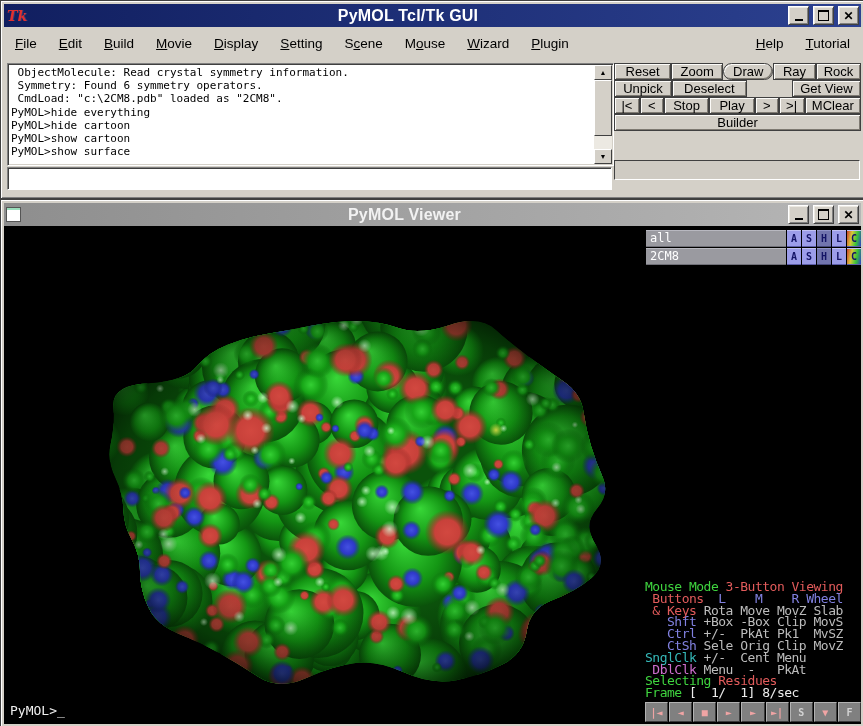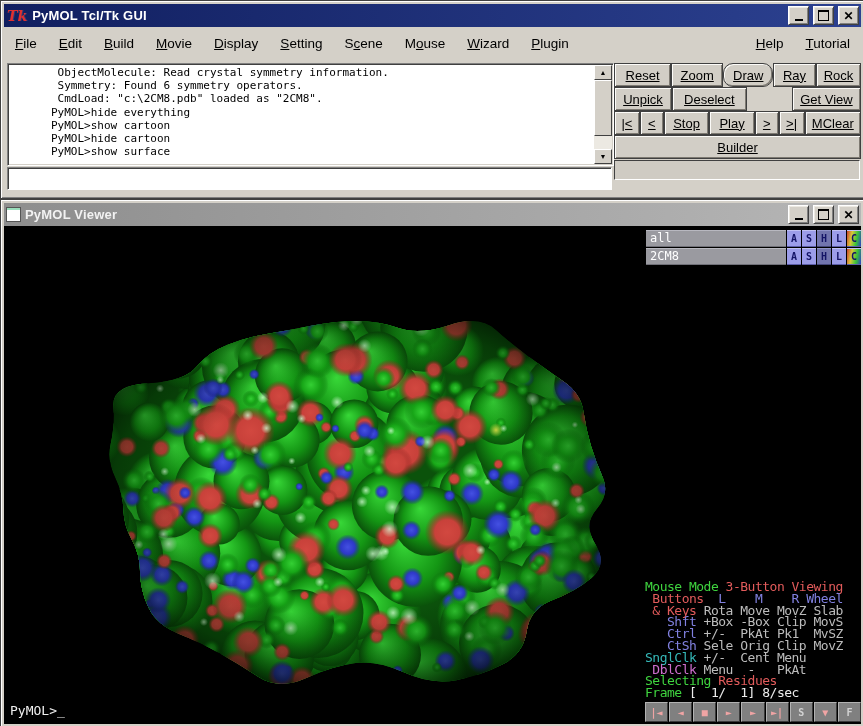--- a/index.html
+++ b/index.html
@@ -3,58 +3,58 @@
 <meta charset="utf-8">
 <style>
   html,body{margin:0;padding:0;background:#111;}
   #screen{position:relative;width:863px;height:726px;background:#000;overflow:hidden;
           font-family:"Liberation Sans",sans-serif;}
   
   .win{position:absolute;background:#d4d0c8;border:1px solid #404040;
        box-shadow:inset 1px 1px 0 #fff, inset -1px -1px 0 #808080;}
   .titlebar{position:absolute;left:3px;right:3px;top:3px;height:23px;display:flex;
             align-items:center;padding:0 2px;gap:4px;}
-  .titlebar .title{flex:1;font-weight:bold;font-size:13px;letter-spacing:.2px;
-            white-space:nowrap;overflow:hidden;}
+  .titlebar .title{flex:1;font-weight:bold;font-size:16px;letter-spacing:.2px;
+            white-space:nowrap;overflow:hidden;text-align:center;}
   .winbtn{width:19px;height:17px;background:#d4d0c8;border:1px solid;
           border-color:#fff #404040 #404040 #fff;box-shadow:inset 1px 1px 0 #ece9e2,inset -1px -1px 0 #808080;
           display:flex;align-items:center;justify-content:center;flex:0 0 auto;}
   .g-min{width:8px;height:2px;background:#000;margin-top:8px;}
   .g-max{width:9px;height:8px;border:1px solid #000;border-top-width:2px;}
   .g-close{font:bold 12px "Liberation Sans",sans-serif;color:#000;line-height:10px;}
   
   #win1{left:0;top:0;width:863px;height:197px;}
   #win1 .titlebar{background:linear-gradient(90deg,#111f60,#2c4190);color:#fff;}
   .tk-icon{font:bold italic 14px "DejaVu Serif",serif;color:#e03030;background:transparent;
            padding:0 1px;text-shadow:1px 0 0 #fff2;}
   #menubar{position:absolute;left:3px;right:3px;top:26px;height:32px;background:#d4d0c8;
            display:flex;align-items:center;font-size:13.5px;}
   .menu-item{padding:2px 11px;color:#000;white-space:nowrap;}
   .menu-spacer{flex:1;}
   
   #console-box{position:absolute;left:6px;top:62px;width:605px;height:101px;background:#fff;
       border:1px solid;border-color:#808080 #fff #fff #808080;
       box-shadow:inset 1px 1px 0 #404040, inset -1px -1px 0 #d4d0c8;}
   #console-text{position:absolute;left:3px;top:2px;right:22px;bottom:2px;overflow:hidden;
-      font:11px/13.2px "DejaVu Sans Mono",monospace;color:#000;white-space:pre;margin-left:40px;}
+      font:11px/13.2px "DejaVu Sans Mono",monospace;color:#000;white-space:pre;}
   
   #console-sb{position:absolute;top:1px;bottom:1px;right:1px;width:18px;background:#ece9e2;}
   .sb-arrow{position:absolute;left:0;width:18px;height:15px;background:#d4d0c8;border:1px solid;
       border-color:#fff #404040 #404040 #fff;box-sizing:border-box;display:flex;align-items:center;
       justify-content:center;font-size:7px;color:#000;}
   #sb-up{top:0;} #sb-down{bottom:0;}
   #sb-thumb{position:absolute;left:0;top:15px;height:56px;width:18px;background:#d4d0c8;
       border:1px solid;border-color:#fff #404040 #404040 #fff;box-sizing:border-box;}
   #cmd-input{position:absolute;left:6px;top:166px;width:605px;height:23px;background:#fff;
       border:1px solid;border-color:#808080 #fff #fff #808080;
       box-shadow:inset 1px 1px 0 #404040;box-sizing:border-box;
       font:12px "DejaVu Sans Mono",monospace;padding:2px 4px;outline:none;}
   
   #btn-grid{position:absolute;left:613px;top:62px;width:247px;}
-  .btn-row{display:flex;height:24px;text-decoration:underline;}
+  .btn-row{display:flex;height:17px;}
   .btn{flex:1;background:#d2cec6;border:1px solid #404040;
        box-shadow:inset 1px 1px 0 #fcfbf8, inset -1px -1px 0 #7e7a72;
        display:flex;align-items:center;justify-content:center;
        font-size:13px;color:#000;white-space:nowrap;overflow:hidden;}
   #panel-strip{position:absolute;left:613px;top:159px;width:246px;height:20px;background:#cfcbc3;
        border:1px solid;border-color:#404040 #fff #fff #404040;box-sizing:border-box;}
   
   #win2{left:0;top:199px;width:863px;height:527px;}
   #win2 .titlebar{background:linear-gradient(90deg,#8e8e8e,#b6b6b6);color:#f2f2f2;}
   .viewer-icon{width:13px;height:13px;background:#fff;border:1px solid #555;
@@ -114,21 +114,21 @@
           <span class="menu-item"><u>P</u>lugin</span>
         </span>
       <span class="menu-spacer"></span>
       <span id="menu-right" style="display:flex">
           <span class="menu-item"><u>H</u>elp</span>
           <span class="menu-item"><u>T</u>utorial</span>
         </span>
     </div>
 
     <div id="console-box">
-      <div id="console-text"><div> ObjectMolecule: Read crystal symmetry information.</div><div> Symmetry: Found 6 symmetry operators.</div><div> CmdLoad: "c:\2CM8.pdb" loaded as "2CM8".</div><div>PyMOL&gt;hide everything</div><div>PyMOL&gt;show cartoon</div><div>PyMOL&gt;hide cartoon</div><div>PyMOL&gt;show surface</div></div>
+      <div id="console-text"><div> ObjectMolecule: Read crystal symmetry information.</div><div> Symmetry: Found 6 symmetry operators.</div><div> CmdLoad: "c:\2CM8.pdb" loaded as "2CM8".</div><div>PyMOL&gt;hide everything</div><div>PyMOL&gt;hide cartoon</div><div>PyMOL&gt;show cartoon</div><div>PyMOL&gt;show surface</div></div>
       <div id="console-sb">
         <div class="sb-arrow" id="sb-up">▲</div>
         <div id="sb-thumb"></div>
         <div class="sb-arrow" id="sb-down">▼</div>
       </div>
     </div>
 
     <input id="cmd-input" value="" style="">
 
     <div id="btn-grid">

